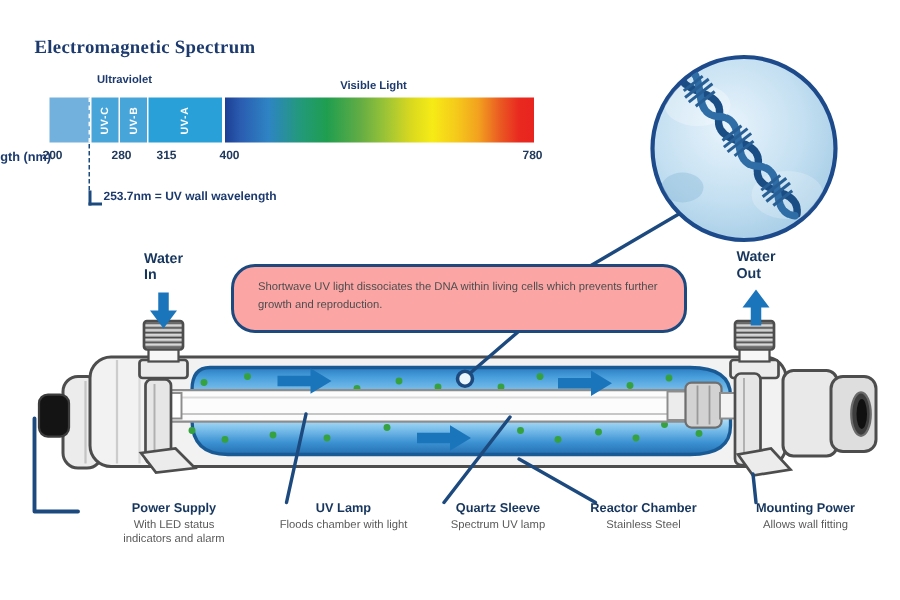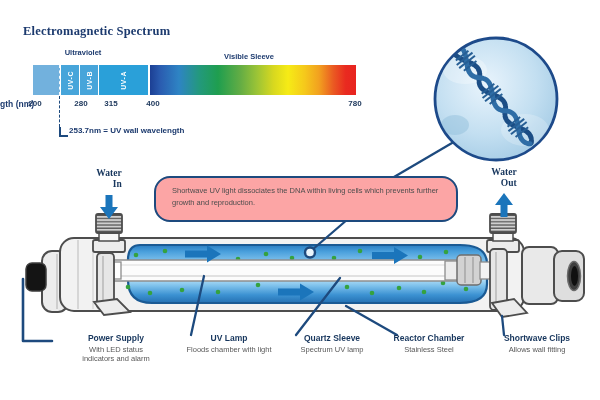--- a/index.html
+++ b/index.html
@@ -21,22 +21,22 @@
       #d8d81f 60%,#f6eb16 67%,#f5c91b 75%,#f2a11f 82%,#ea5a22 89%,#e92a20 95%,#e8241f 100%);}
   #dash-inbar{left:26px;top:0;height:30px;width:0;border-left:1.5px dashed rgba(255,255,255,.92);}
   #dash-below{left:58.5px;top:96px;height:31px;width:0;border-left:1.6px dashed #1d4a7e;}
   #anno-corner{left:58.5px;top:127px;width:7px;height:8px;border-left:2px solid #1d4a7e;border-bottom:2px solid #1d4a7e;}
   .tick{font-size:8px;font-weight:bold;color:#203a5e;transform:translateX(-50%);top:99px;white-space:nowrap;}
   #wavelength-label{font-size:8.5px;font-weight:bold;color:#1c3a6e;transform:translateX(-50%);top:99px;white-space:nowrap;}
   #uv-annotation{left:69px;top:126px;font-size:8px;font-weight:bold;color:#1c3a6e;white-space:nowrap;}
   #callout-box{left:154px;top:176px;width:304px;height:46px;box-sizing:border-box;background:#fca5a5;
                border:2.5px solid #1d4a7e;border-radius:16px;padding:7px 14px 0 16px;
                font-size:7.5px;line-height:1.65;color:#4d4d4d;z-index:5;}
-  .water-label{transform:translateX(-50%);text-align:right;font-size:9.5px;font-weight:bold;
-               color:#17365d;line-height:10.5px;white-space:nowrap;z-index:4;font-family:Liberation Serif, serif;}
+  .water-label{transform:translateX(-50%);text-align:left;font-size:9.5px;font-weight:bold;
+               color:#17365d;line-height:10.5px;white-space:nowrap;z-index:4;}
   .part-label{transform:translateX(-50%);text-align:center;z-index:4;margin-left:32px;}
   .part-name{font-size:8.5px;font-weight:bold;color:#17365d;white-space:nowrap;}
   .part-desc{font-size:7.5px;color:#595959;margin-top:2px;line-height:1.25;}
   .nowrap{white-space:nowrap;}
   #diagram-svg{position:absolute;left:0;top:0;z-index:1;}
 </style>
 </head>
 <body>
 
 <div id="canvas">
@@ -190,21 +190,21 @@
       <path d="M340,278 L296,335"></path>
       <path d="M346,306 L397,335"></path>
       <path d="M502,316 L504,335"></path>
     </g>
     <circle cx="310" cy="252.5" r="5" fill="#eaf5fc" stroke="#1d4a7e" stroke-width="2.4"></circle>
   </svg>
 
   <div id="page-title" class="abs">Electromagnetic Spectrum</div>
 
   <div class="abs spec-head" style="left:83px;top:48px;">Ultraviolet</div>
-  <div class="abs spec-head" style="left:249px;top:52px;">Visible Sleeve</div>
+  <div class="abs spec-head" style="left:249px;top:52px;">Visible Light</div>
 
   <div id="spectrum-bar" class="abs">
     <div class="seg" id="seg-200"></div>
     <div class="seg" id="seg-uvc">
       <span class="band-label">UV-C</span>
     </div>
     <div class="seg" id="seg-uvb">
       <span class="band-label">UV-B</span>
     </div>
     <div class="seg" id="seg-uva">
@@ -248,17 +248,17 @@
   </div>
   <div class="abs part-label" style="left:300px;top:333px;">
     <div class="part-name">Quartz Sleeve</div>
     <div class="part-desc nowrap">Spectrum UV lamp</div>
   </div>
   <div class="abs part-label" style="left:397px;top:333px;">
     <div class="part-name">Reactor Chamber</div>
     <div class="part-desc nowrap">Stainless Steel</div>
   </div>
   <div class="abs part-label" style="left:505px;top:333px;">
-    <div class="part-name">Shortwave Clips</div>
+    <div class="part-name">Mounting Power</div>
     <div class="part-desc nowrap">Allows wall fitting</div>
   </div>
 
 </div>
 
 </body></html>

